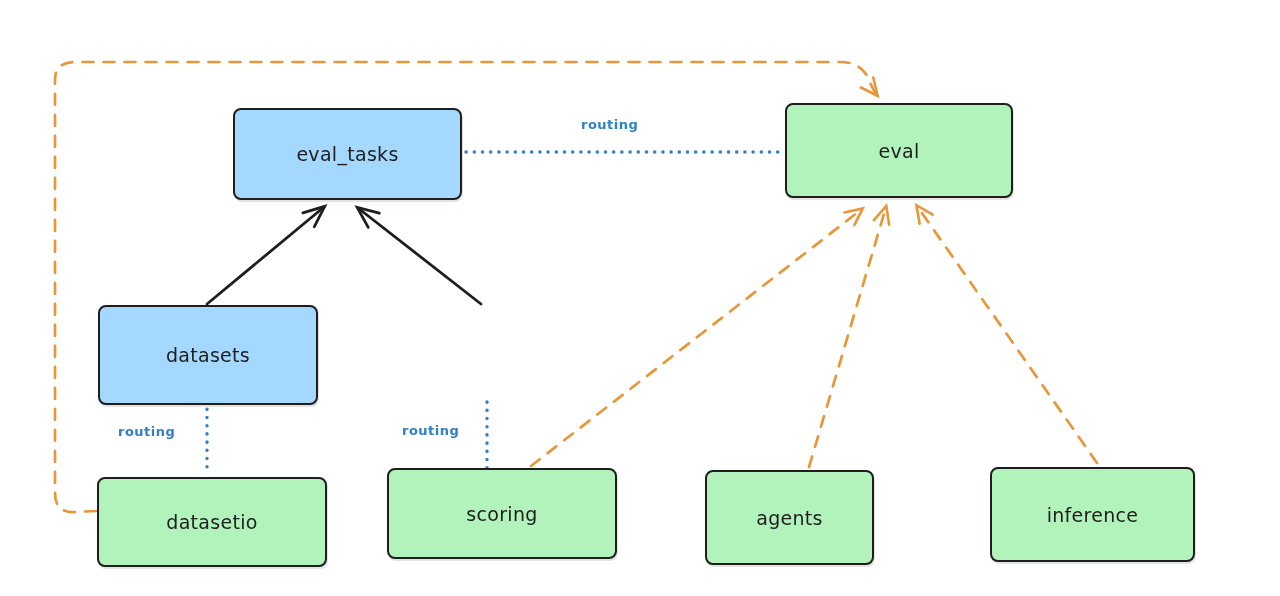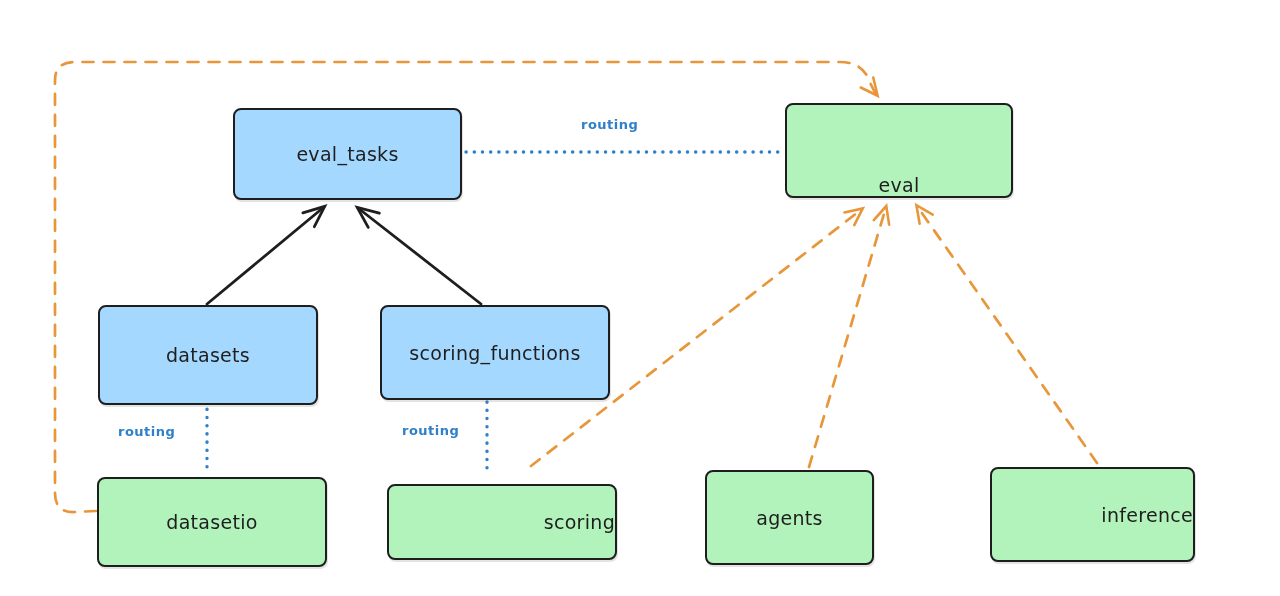--- a/index.html
+++ b/index.html
@@ -92,45 +92,42 @@
     <path class="edge-orange-dashed" d="M96 511 L75 512 Q55 513 55 493 L55 80 Q55 62 75 62 L840 62 Q862 62 869 80 Q873 90 877 95" marker-end="url(#arrowOrange)"></path>
     <path class="edge-orange-dashed" d="M531 466 L862 209" marker-end="url(#arrowOrange)"></path>
     <path class="edge-orange-dashed" d="M809 467 L886 207" marker-end="url(#arrowOrange)"></path>
     <path class="edge-orange-dashed" d="M1097 463 L917 206" marker-end="url(#arrowOrange)"></path>
   </svg>
 
   <div class="node blue" style="left:233px; top:108px; width:229px; height:92px;">
     <span class="node-label">eval_tasks</span>
   </div>
 
-  <div class="node green" style="left:785px; top:103px; width:228px; height:95px;align-items:flex-end;">
+  <div class="node green" style="left:785px; top:103px; width:228px; height:95px;">
     <span class="node-label">eval</span>
   </div>
 
   <div class="node blue" style="left:98px; top:305px; width:220px; height:100px;">
     <span class="node-label">datasets</span>
   </div>
 
-  <div class="node blue" style="left:380px; top:305px; width:230px; height:95px;">
-    <span class="node-label">scoring_functions</span>
-  </div>
 
   <div class="node green" style="left:97px; top:477px; width:230px; height:90px;">
     <span class="node-label">datasetio</span>
   </div>
 
-  <div class="node green" style="left:387px; top:484px; width:230px; height:76px;justify-content:flex-end;">
+  <div class="node green" style="left:387px; top:468px; width:230px; height:91px;">
     <span class="node-label">scoring</span>
   </div>
 
   <div class="node green" style="left:705px; top:470px; width:169px; height:95px;">
     <span class="node-label">agents</span>
   </div>
 
-  <div class="node green" style="left:990px; top:467px; width:205px; height:95px;justify-content:flex-end;">
+  <div class="node green" style="left:990px; top:467px; width:205px; height:95px;">
     <span class="node-label">inference</span>
   </div>
 
   <span class="edge-label" style="left:581px; top:117px;">routing</span>
 
   <span class="edge-label" style="left:118px; top:424px;">routing</span>
 
   <span class="edge-label" style="left:402px; top:423px;">routing</span>
 
 </div>

